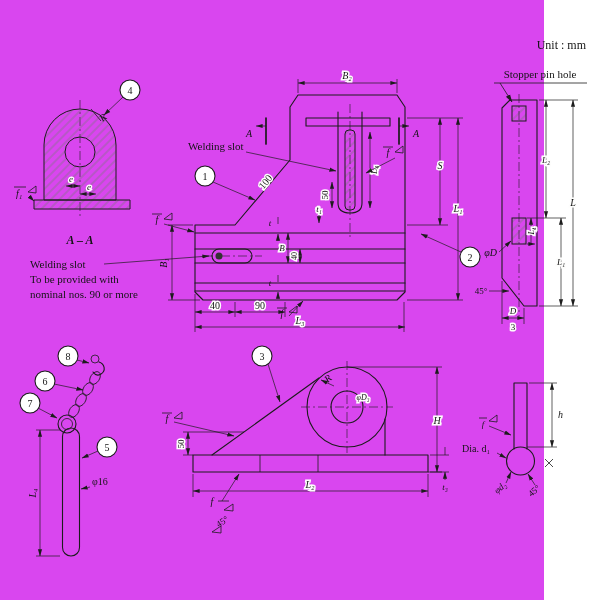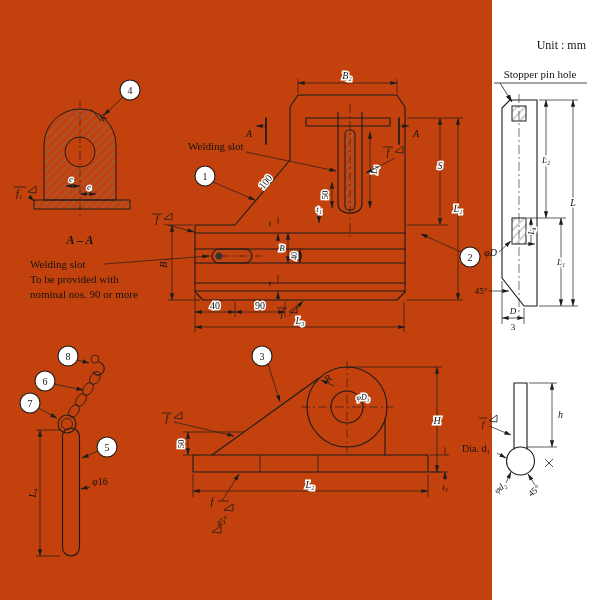--- a/index.html
+++ b/index.html
@@ -1,16 +1,16 @@
 <!DOCTYPE html>
 <html><head>
 <meta charset="utf-8">
 <style>
   html,body{margin:0;padding:0;background:#fff;}
-  .sheet{width:492px;height:600px;background:#c2410c;position:relative;}
+  .sheet{width:544px;height:600px;background:#d946ef;position:relative;}
   svg text{font-family:"Liberation Serif","DejaVu Serif",serif;fill:#141414;}
   .ln{fill:none;stroke:#1c1c1c;stroke-width:1.1;stroke-linejoin:round;stroke-linecap:round;}
   .thin{fill:none;stroke:#1c1c1c;stroke-width:0.8;}
   .dim{fill:none;stroke:#1c1c1c;stroke-width:0.7;}
   .cl{fill:none;stroke:#1c1c1c;stroke-width:0.6;stroke-dasharray:9 3 2 3;}
   .hatched{stroke:#1c1c1c;stroke-width:1;}
   .it{font-style:italic;}
   .bold{font-weight:bold;}
   .f8{font-size:8px;}.f9{font-size:9px;}.f10{font-size:10px;}.f11{font-size:11px;}.f12{font-size:12px;}
   .mid{text-anchor:middle;}.end{text-anchor:end;}

